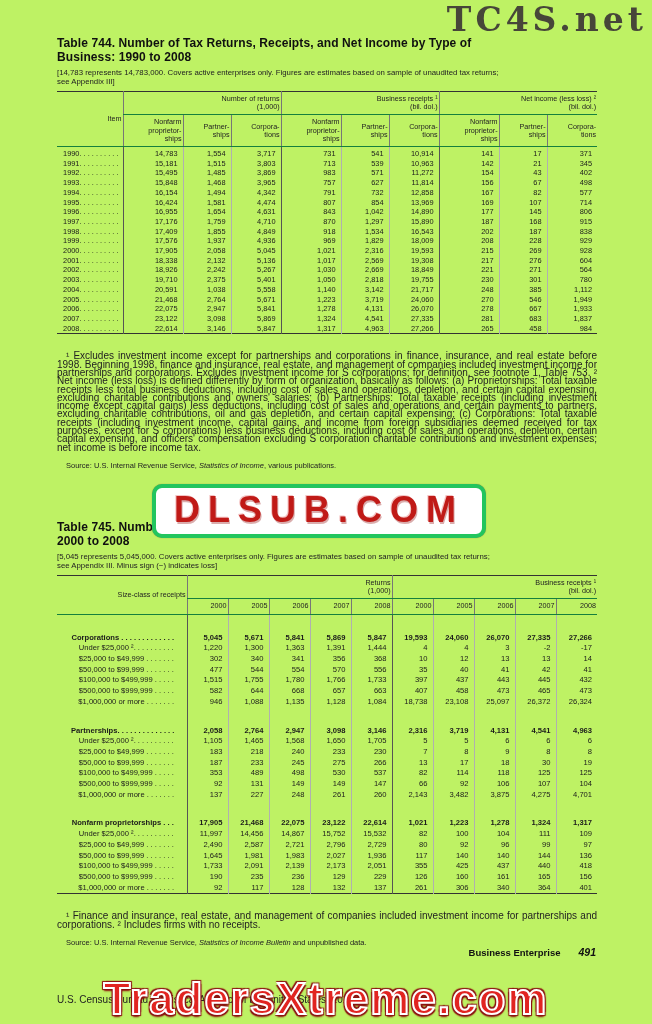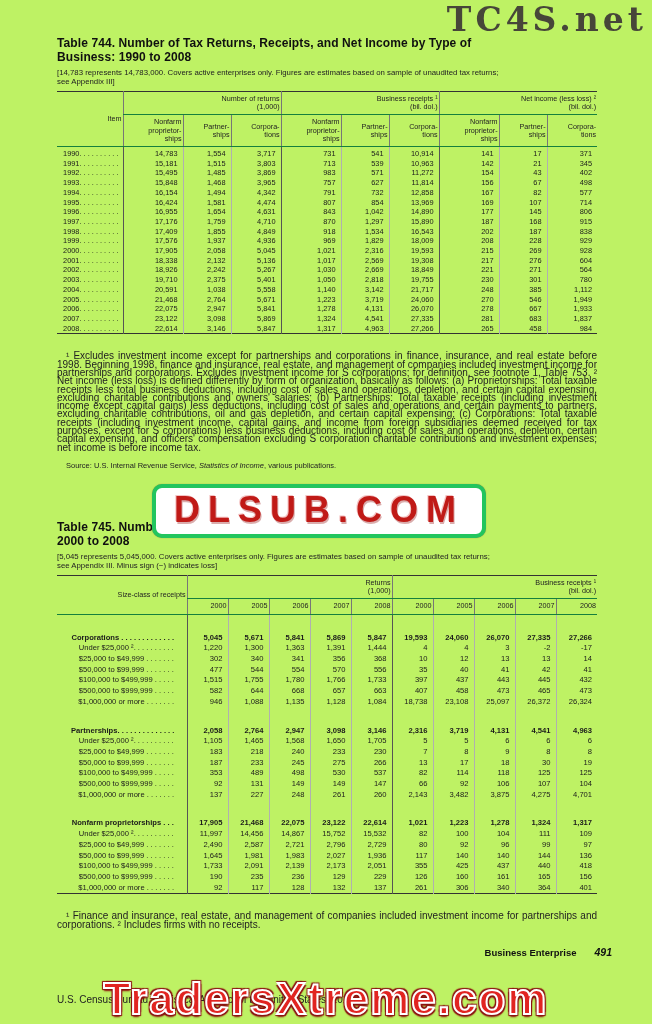--- a/index.html
+++ b/index.html
@@ -54,21 +54,21 @@
   .stamp-text {
     font-weight:900; font-size:36px; line-height:40px; letter-spacing:8px; color:#c01a17;
     text-shadow:1px 2px 0 rgba(150,20,20,.35), -1px -1px 0 #f4c2c2;
   }
   .wm-bottom {
     position:absolute; bottom:0px; left:50%; transform:translateX(-50%); z-index:7;
     font-weight:900; font-size:44px; letter-spacing:2px; color:#e12421; white-space:nowrap;
     -webkit-text-stroke:2px #ffffff;
     text-shadow:-2px -2px 1px #8c1210, 2px -2px 1px #8c1210, -2px 2px 1px #8c1210, 2px 2px 1px #8c1210, 0 3px 2px #8c1210;
   }
-  .footer-right { position:absolute; top:946px; right:40px; display:flex; align-items:baseline; gap:18px; }
+  .footer-right { position:absolute; top:946px; right:56px; display:flex; align-items:baseline; gap:18px; }
   .footer-section { font-weight:bold; font-size:9.5px; color:#111; }
   .footer-page { font-weight:bold; font-size:10.5px; color:#111;font-style:italic; }
   .census-line { position:absolute; top:994px; left:57px; font-size:10px; color:#222; }
 </style>
 </head>
 <body>
 
 <div class="page">
 
   <div class="wm-top">TC4S.net</div>
@@ -678,20 +678,21 @@
             <td class="num gs">261</td>
             <td class="num">306</td>
             <td class="num">340</td>
             <td class="num">364</td>
             <td class="num">401</td>
           </tr>
         </tbody>
     </table>
 
     <p class="fnote">¹ Finance and insurance, real estate, and management of companies included investment income for partnerships and corporations. ² Includes firms with no receipts.</p>
+    <p class="src"><span>Source: U.S. Internal Revenue Service, </span><span class="ital">Statistics of Income Bulletin</span><span> and unpublished data.</span></p>
   </div>
 
   <div class="footer-right">
     <span class="footer-section">Business Enterprise</span>
     <span class="footer-page">491</span>
   </div>
   <div class="census-line">U.S. Census Bureau, Statistical Abstract of the United States: 2012</div>
 
   <div class="wm-bottom">TradersXtreme.com</div>
 

